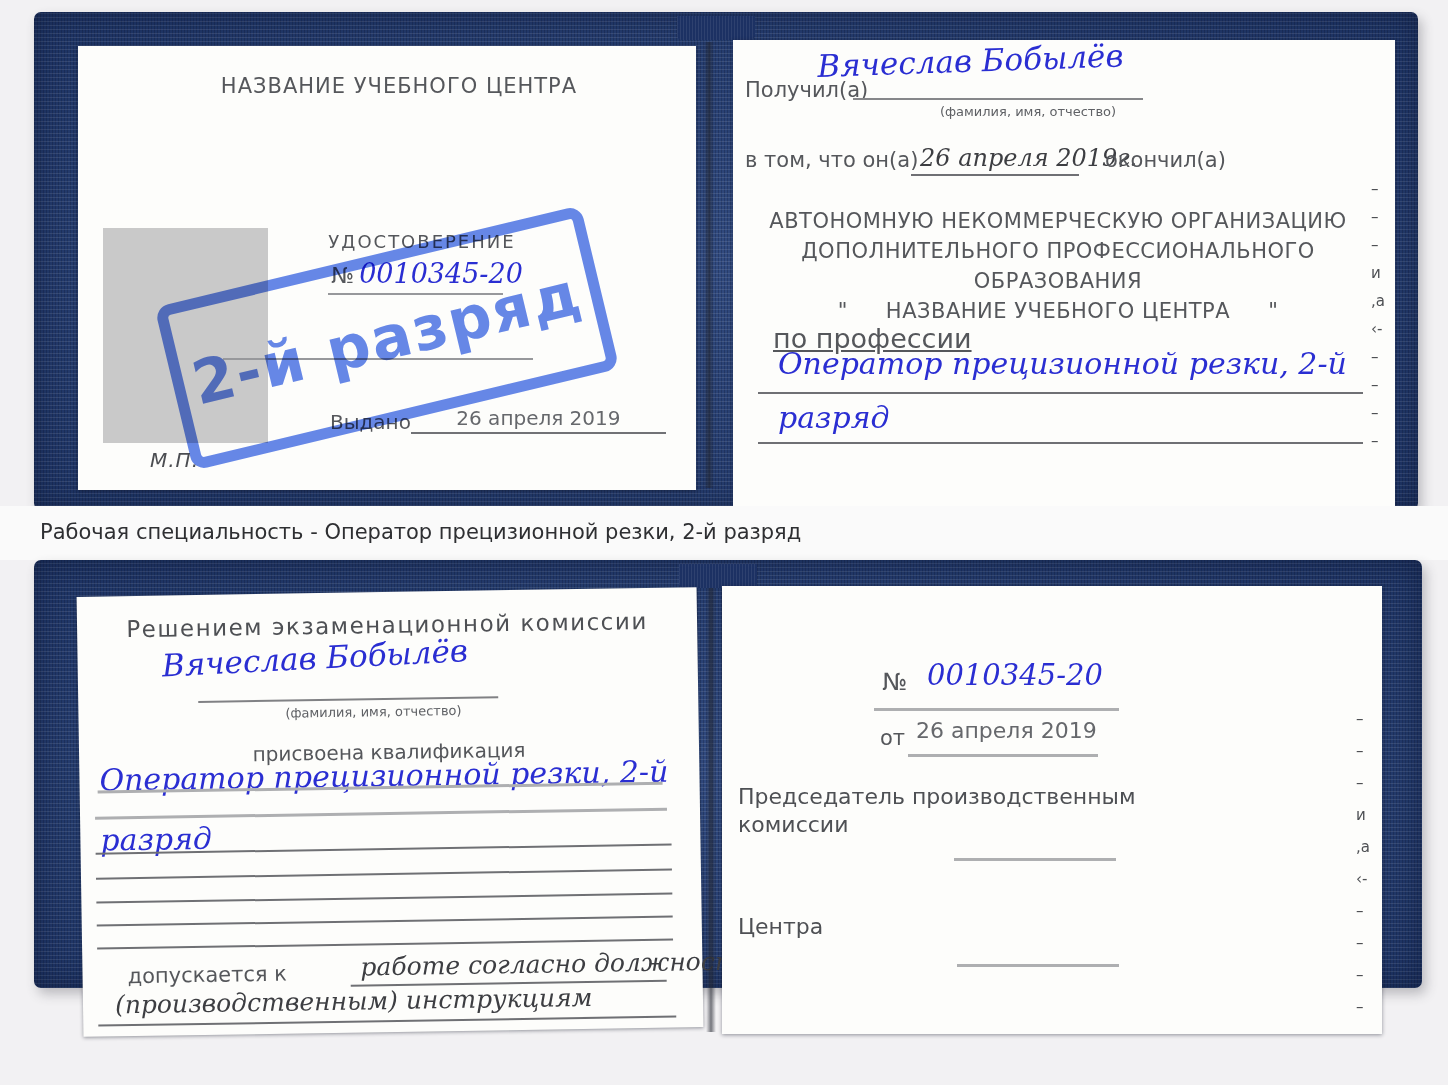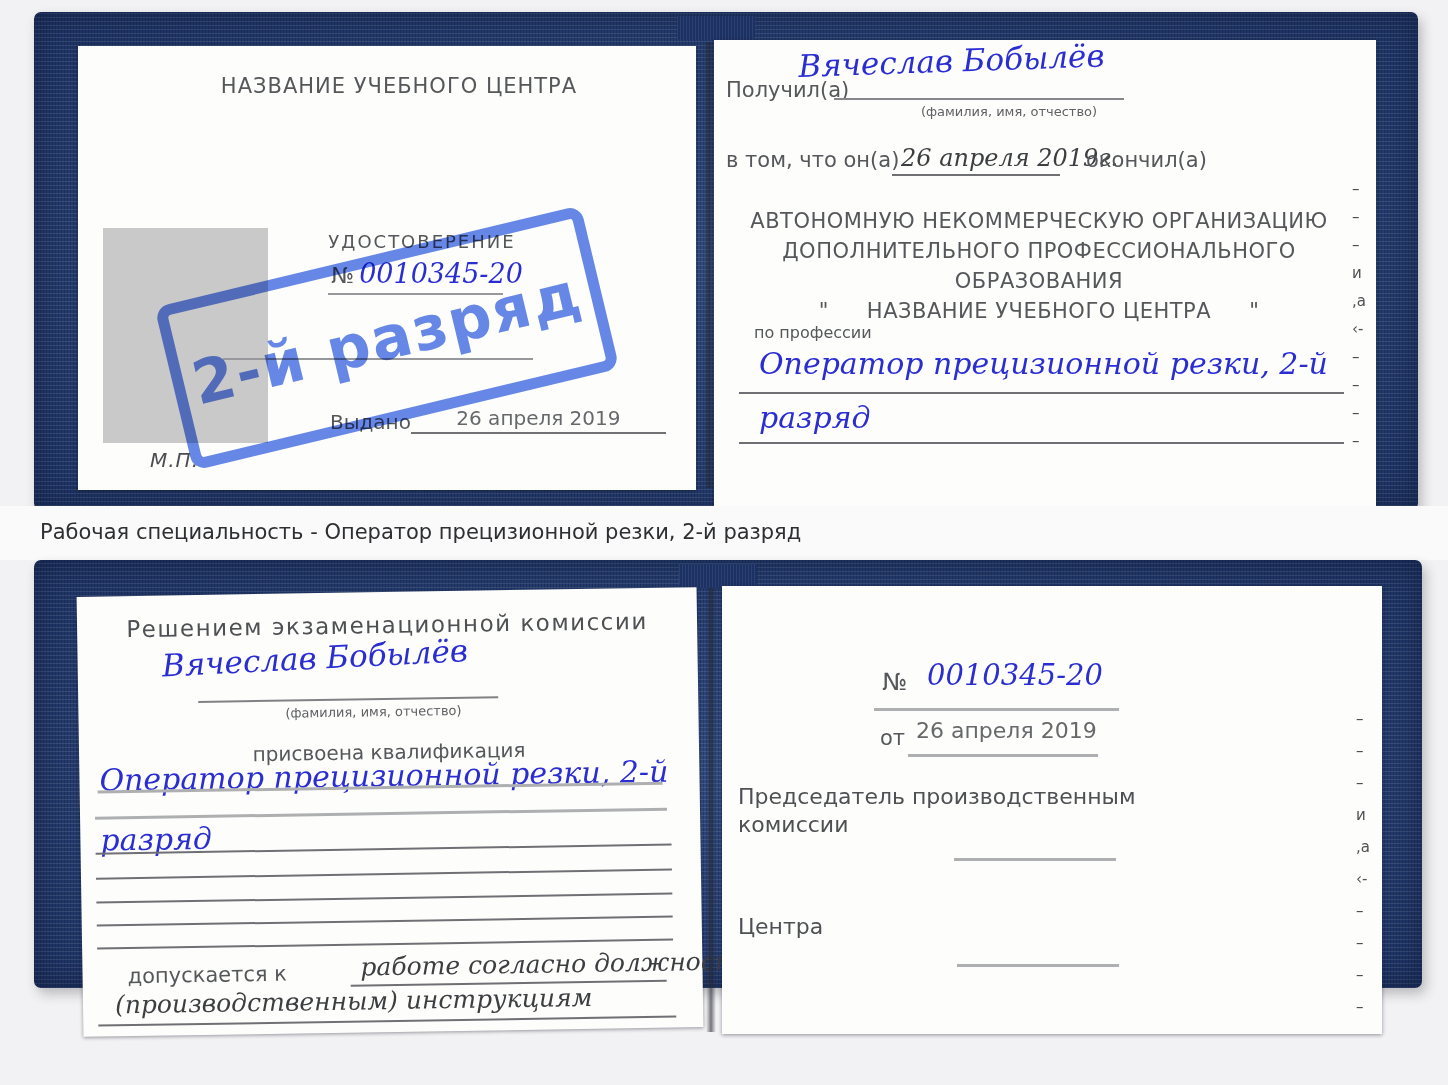--- a/index.html
+++ b/index.html
@@ -122,40 +122,40 @@
         <span style="display:inline-block;width:255px;text-align:center;border-bottom:2px solid #717276;font-size:20px;color:#66686c;padding-bottom:2px;">26 апреля 2019</span>
       </div>
 
       <div class="abs" style="top:402px;left:72px;font-size:20px;letter-spacing:1px;color:#4b4d51;font-style:italic;">М.П.</div>
 
       <div class="stamp" style="left:90px;top:208px;width:438px;height:168px;">2-й разряд</div>
     </div>
 
     <div class="crease" style="left:670px;top:30px;height:446px;"></div>
 
-    <div class="page" style="left:680px;top:28px;width:662px;height:582px;">
+    <div class="page" style="left:699px;top:28px;width:662px;height:582px;">
       <div class="abs g" style="left:12px;top:38px;font-size:21px;">Получил(а)</div>
       <div class="abs ink tilt" style="left:85px;top:8px;font-size:31px;">Вячеслав Бобылёв</div>
       <div class="rule" style="left:120px;top:58px;width:290px;border-color:#86878a;"></div>
       <div class="abs hint" style="left:180px;top:64px;width:230px;text-align:center;">(фамилия, имя, отчество)</div>
 
       <div class="abs g" style="left:12px;top:108px;font-size:21px;">в том, что он(а)</div>
       <div class="abs serif-it" style="left:187px;top:104px;font-size:24px;">26 апреля 2019г.</div>
       <div class="rule" style="left:178px;top:134px;width:168px;"></div>
       <div class="abs g" style="left:372px;top:108px;font-size:21px;">окончил(а)</div>
 
       <div class="abs g" style="top:166px;left:14px;right:26px;text-align:center;font-size:21px;line-height:30px;letter-spacing:0.5px;">
         <div>АВТОНОМНУЮ НЕКОММЕРЧЕСКУЮ ОРГАНИЗАЦИЮ</div>
         <div>ДОПОЛНИТЕЛЬНОГО ПРОФЕССИОНАЛЬНОГО ОБРАЗОВАНИЯ</div>
         <div>
           <span style="margin-right:38px;">"</span><span>НАЗВАНИЕ УЧЕБНОГО ЦЕНТРА</span><span style="margin-left:38px;">"</span>
         </div>
       </div>
 
-      <div class="abs g" style="left:40px;top:283px;font-size:16px;">по профессии</div>
+      <div class="abs g" style="left:40px;top:283px;font-size:27px;text-decoration:underline;">по профессии</div>
       <div class="abs ink" style="left:45px;top:306px;font-size:30px;">Оператор прецизионной резки, 2-й</div>
       <div class="rule" style="left:25px;top:352px;width:605px;"></div>
       <div class="abs ink" style="left:45px;top:360px;font-size:30px;">разряд</div>
       <div class="rule" style="left:25px;top:402px;width:605px;"></div>
 
       <div class="edge-marks" style="right:10px;top:142px;gap:13px;">
           <span>–</span>
           <span>–</span>
           <span>–</span>
           <span>и</span>

